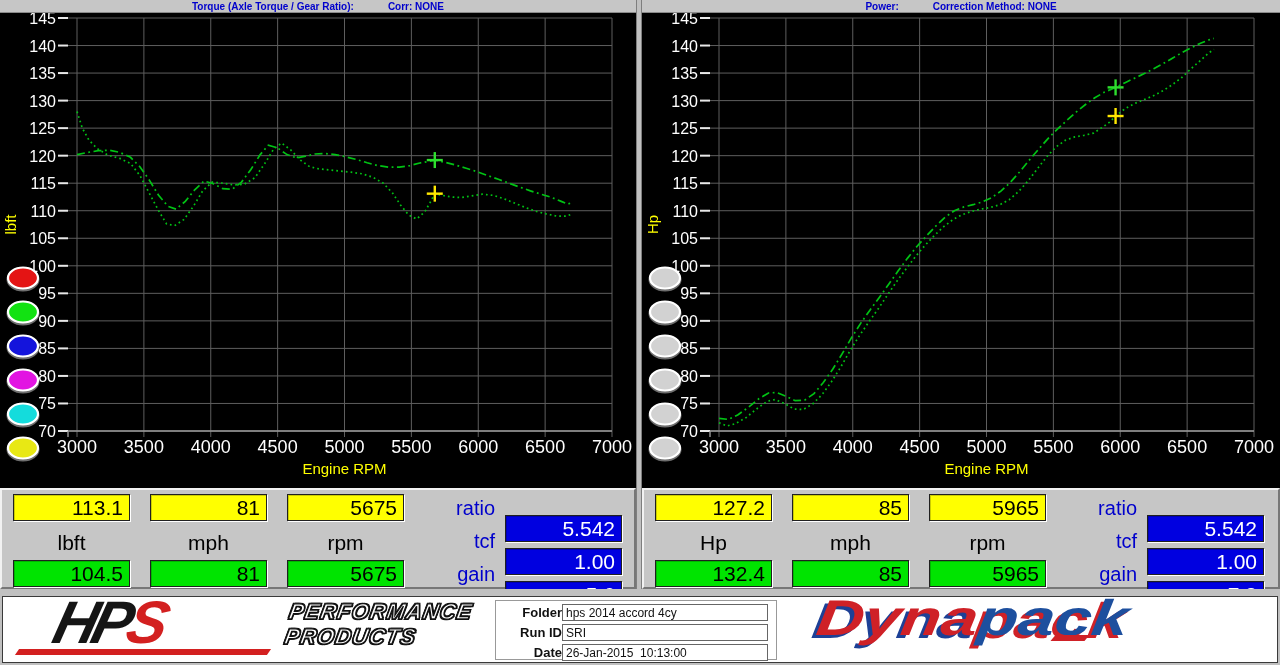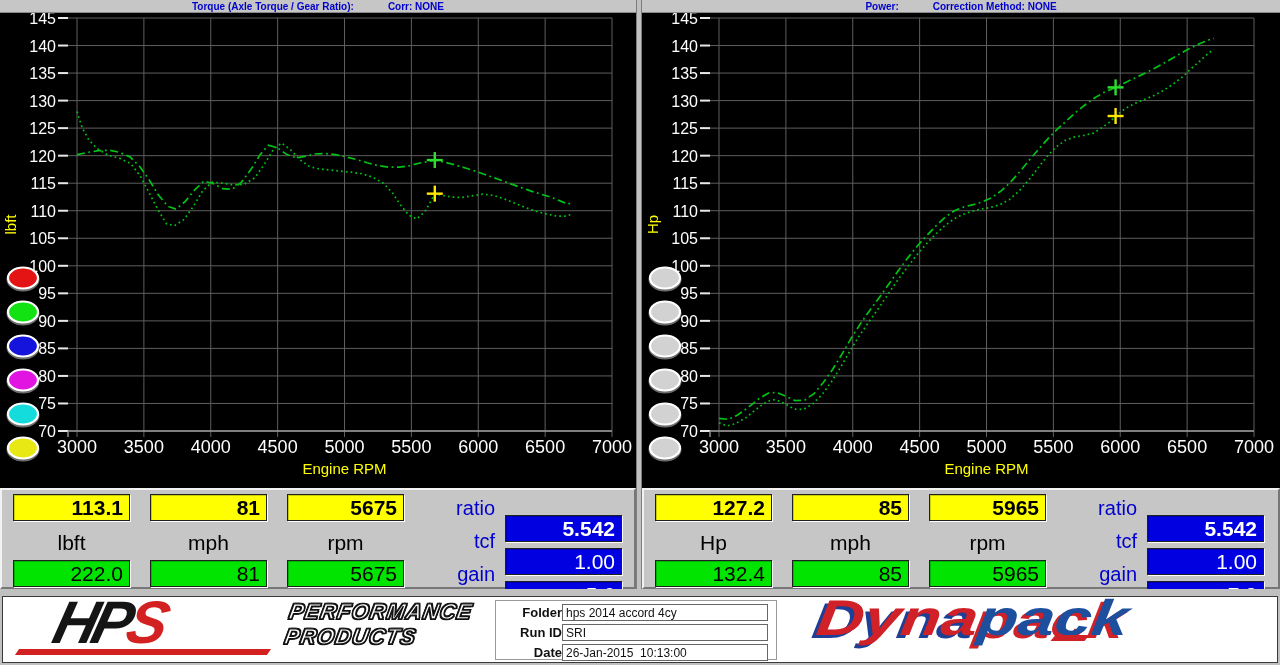--- a/index.html
+++ b/index.html
@@ -25,21 +25,21 @@
     border:2px solid;border-color:#f2f2f2 #777 #777 #f2f2f2;box-sizing:border-box;z-index:4;}
   .rbox{position:absolute;width:117px;height:27px;font-size:21px;color:#000;text-align:right;
     padding-right:6px;box-sizing:border-box;line-height:25px;border:1px solid #202020;
     box-shadow:1px 1px 0 #ffffff, inset 1px 1px 0 rgba(0,0,0,0.2);}
   .rbox.yellow{background:#ffff00;}
   .rbox.green{background:#00e400;}
   .rbox.blue{background:#0000e0;color:#ffffff;}
   .rlabel{position:absolute;width:117px;text-align:center;font-size:21px;color:#000;}
   .stat-label{position:absolute;width:90px;text-align:right;font-size:20px;color:#0000cc;}
   .c1{left:11px;} .c2{left:148px;} .c3{left:285px;}
-  .r1{top:4px;font-weight:bold;} .r2{top:37px;} .r3{top:70px;}
+  .r1{top:4px;} .r2{top:37px;} .r3{top:70px;}
   .statc{left:503px;margin-top:21px;} .statl{left:403px;}
 
   .footer{position:absolute;top:589px;left:0;width:1280px;height:76px;background:#c0c0c0;z-index:5;}
   .footer-inner{position:absolute;top:7px;left:2px;right:2px;bottom:2px;background:#ffffff;
     border:1px solid #3a3a3a;}
   .hps-logo{position:absolute;left:12px;top:0px;width:470px;height:64px;}
   .hps-text{position:absolute;left:40px;top:-4px;font-style:italic;font-weight:900;font-size:60px;
     line-height:60px;letter-spacing:-5px;color:#151515;transform:skewX(-14deg);}
   .hps-text .hps-s{color:#d32020;}
   .hps-underline{position:absolute;left:2px;top:52px;width:252px;height:6px;background:#d32020;
@@ -161,21 +161,21 @@
     <span>Torque (Axle Torque / Gear Ratio):</span>
     <span>Corr: NONE</span>
   </div>
   <div class="readout">
     <div class="rbox yellow c1 r1">113.1</div>
     <div class="rbox yellow c2 r1">81</div>
     <div class="rbox yellow c3 r1">5675</div>
     <div class="rlabel c1" style="top:41px">lbft</div>
     <div class="rlabel c2" style="top:41px">mph</div>
     <div class="rlabel c3" style="top:41px">rpm</div>
-    <div class="rbox green c1 r3">222.0</div>
+    <div class="rbox green c1 r3">104.5</div>
     <div class="rbox green c2 r3">81</div>
     <div class="rbox green c3 r3">5675</div>
     <div class="stat-label statl" style="top:7px">ratio</div>
     <div class="rbox blue statc r1">5.542</div>
     <div class="stat-label statl" style="top:40px">tcf</div>
     <div class="rbox blue statc r2">1.00</div>
     <div class="stat-label statl" style="top:73px">gain</div>
     <div class="rbox blue statc r3">5.6</div>
   </div>
 </div>

